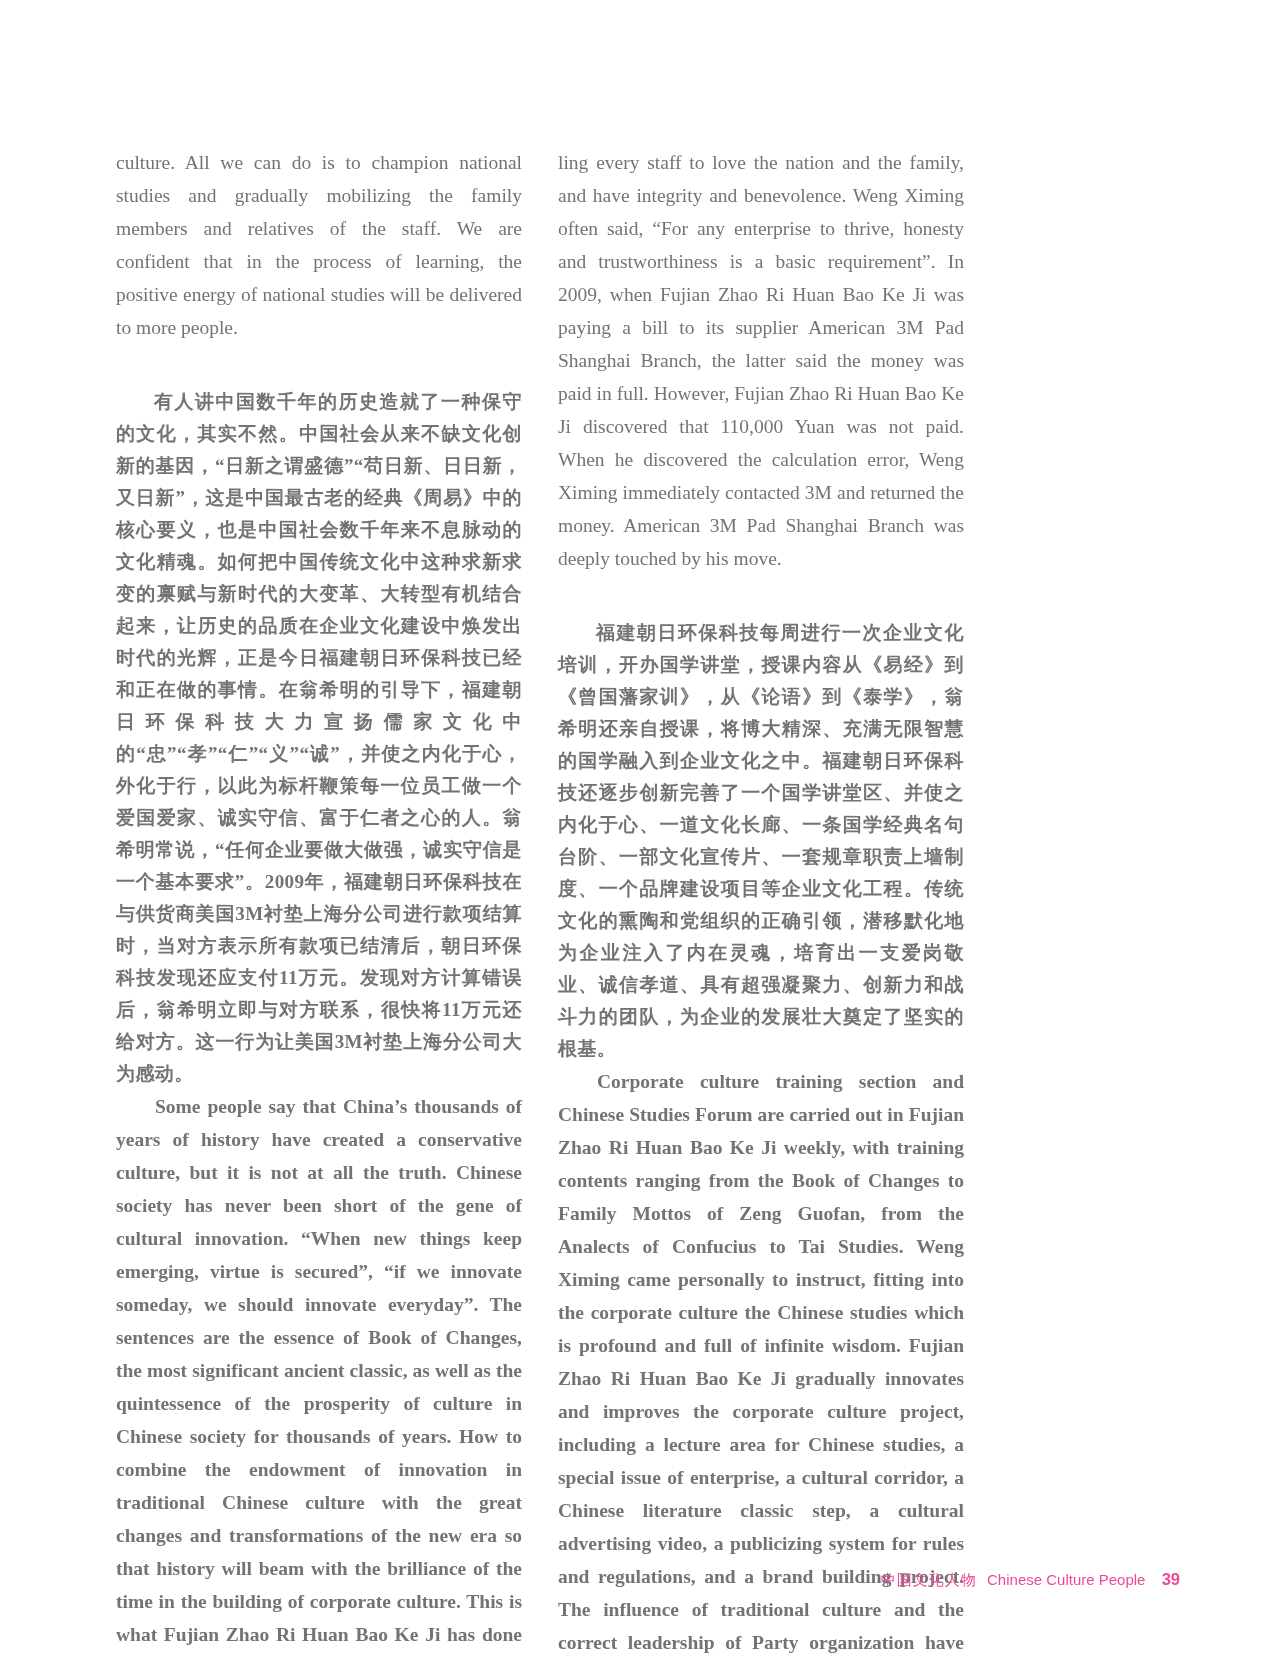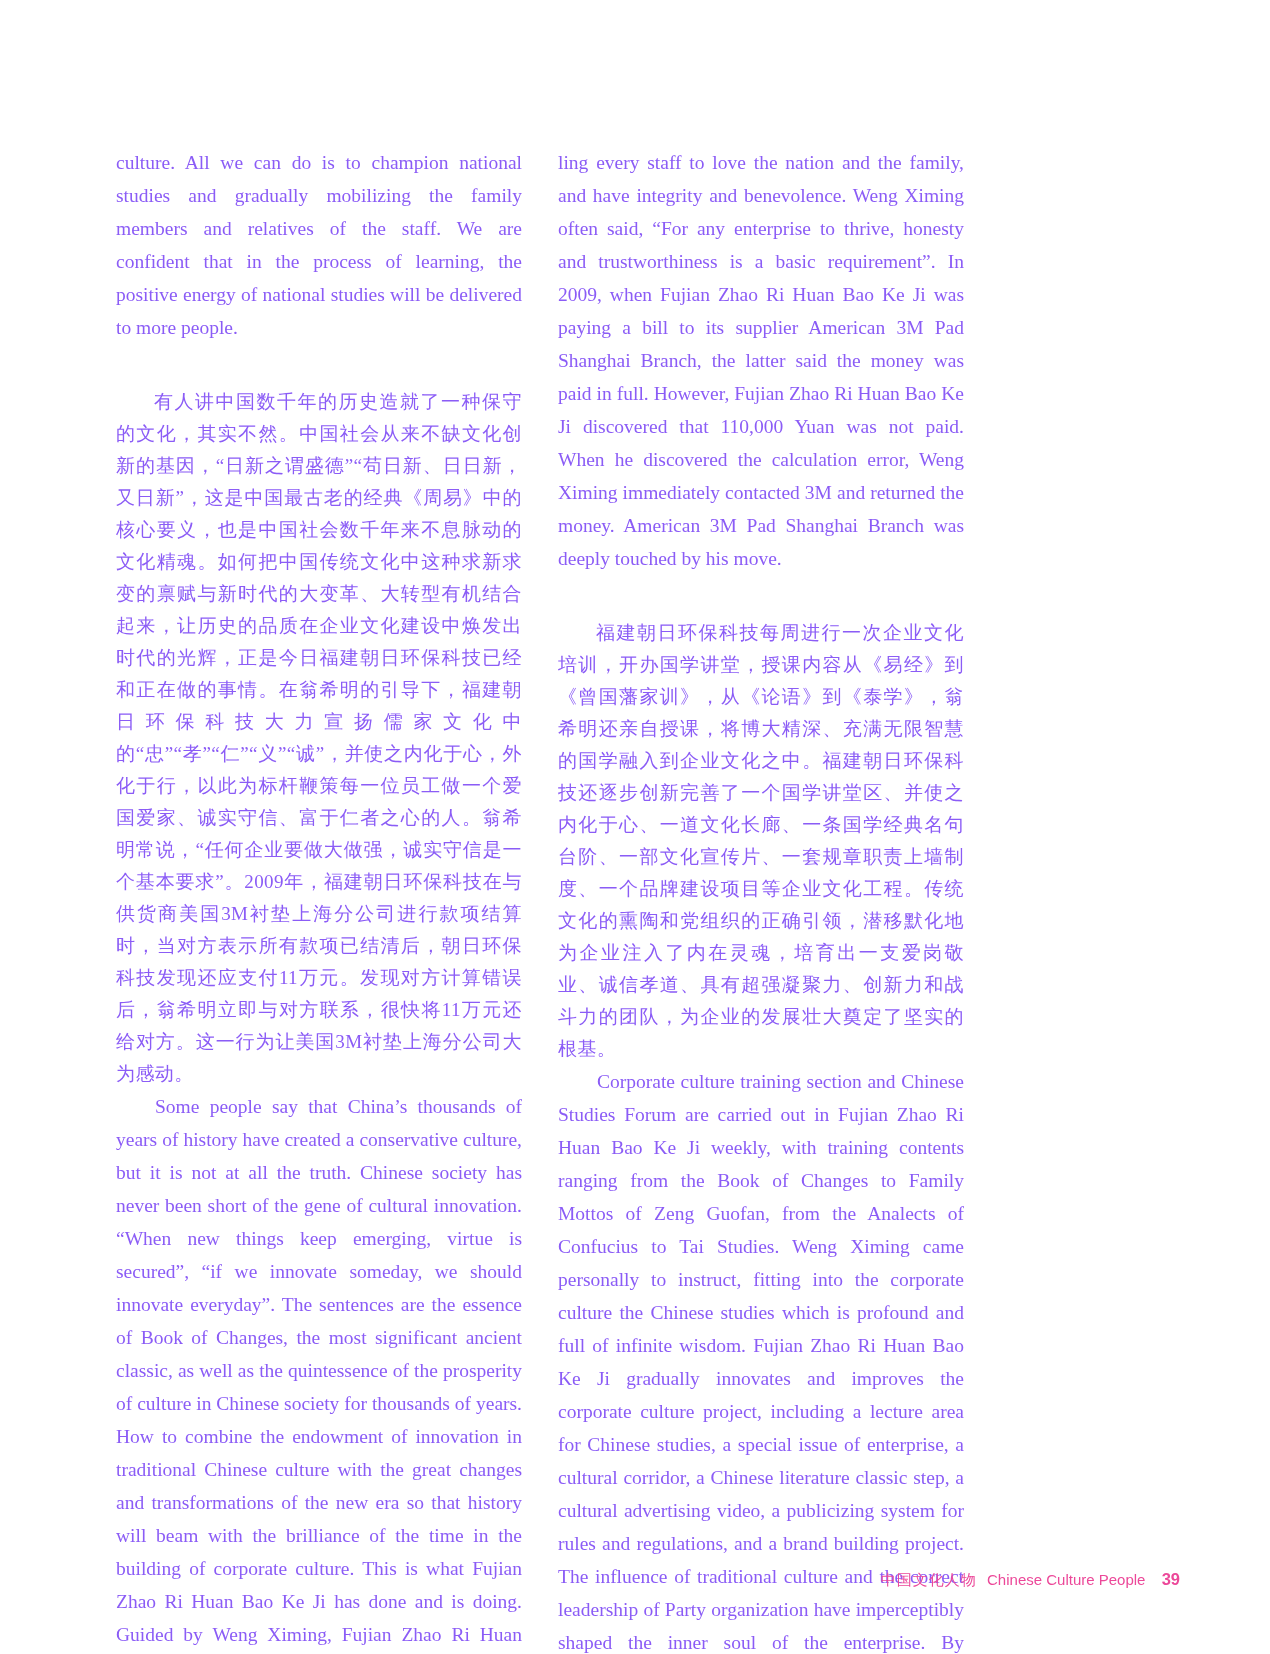--- a/index.html
+++ b/index.html
@@ -21,28 +21,28 @@
     width: 406px;
     text-align: justify;
   }
   .column-left  { left: 116px; }
   .column-right { left: 558px; }
   .para {
     margin: 0;
     font-family: "Liberation Serif", "DejaVu Serif", serif;
     font-size: 19.5px;
     line-height: 33px;
-    color: #8b5cf6;
+    color: #737373;
   }
   .para.zh {
     font-size: 19px;
     line-height: 32px;
     letter-spacing: 0.4px;
   }
-  .para.indent { text-indent: 2em; }
+  .para.indent { text-indent: 2em; font-weight: bold; }
   .para.gap-before { margin-top: 42px; }
   .page-footer {
     position: absolute;
     top: 1570px;
     left: 0;
     width: 1180px;
     text-align: right;
     font-family: "Liberation Sans", "DejaVu Sans", sans-serif;
     font-size: 15px;
     color: #ec4899;

